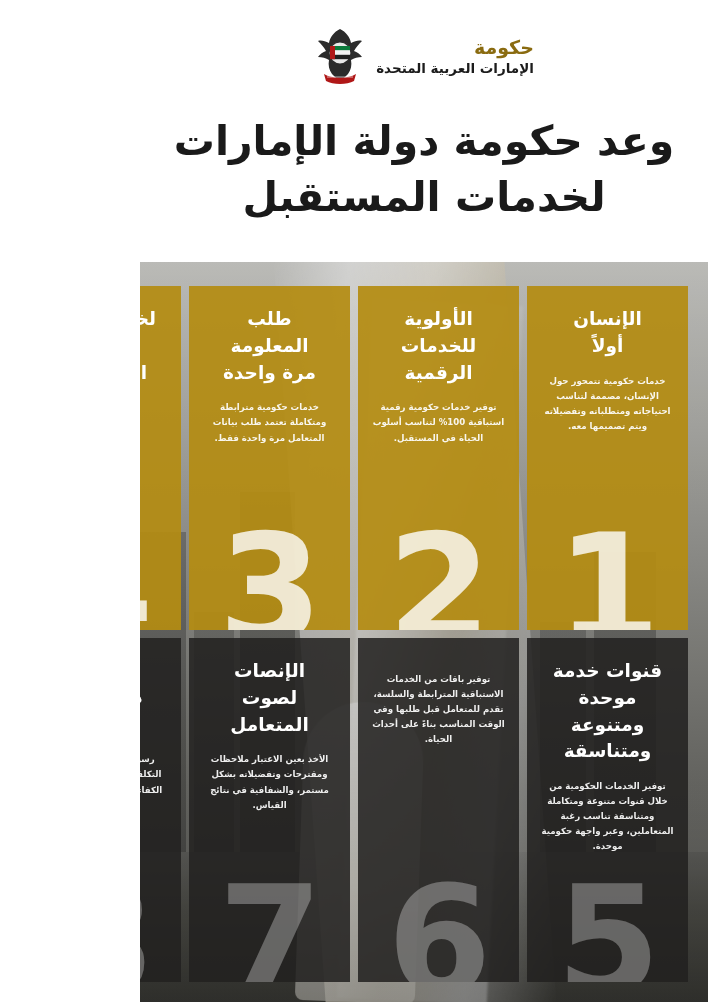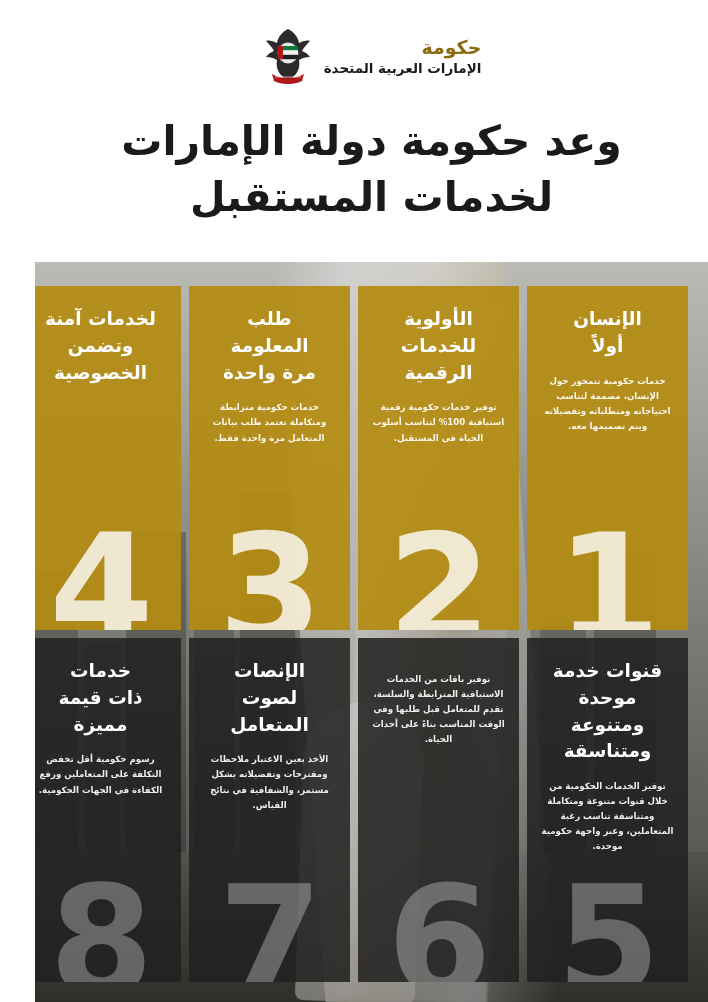--- a/index.html
+++ b/index.html
@@ -4,21 +4,21 @@
 <style>
   * { box-sizing: border-box; margin: 0; padding: 0; }
   html, body {
     width: 708px;
     height: 1002px;
     background: #ffffff;
     font-family: "DejaVu Sans", "Liberation Sans", sans-serif;
   }
   .page {
     position: relative;
-    width: 673px;
+    width: 568px;
     height: 1002px;
     overflow: hidden;
     background: #ffffff;
   }
 
   
   .header {
     position: relative;
     height: 262px;
     background: #ffffff;

